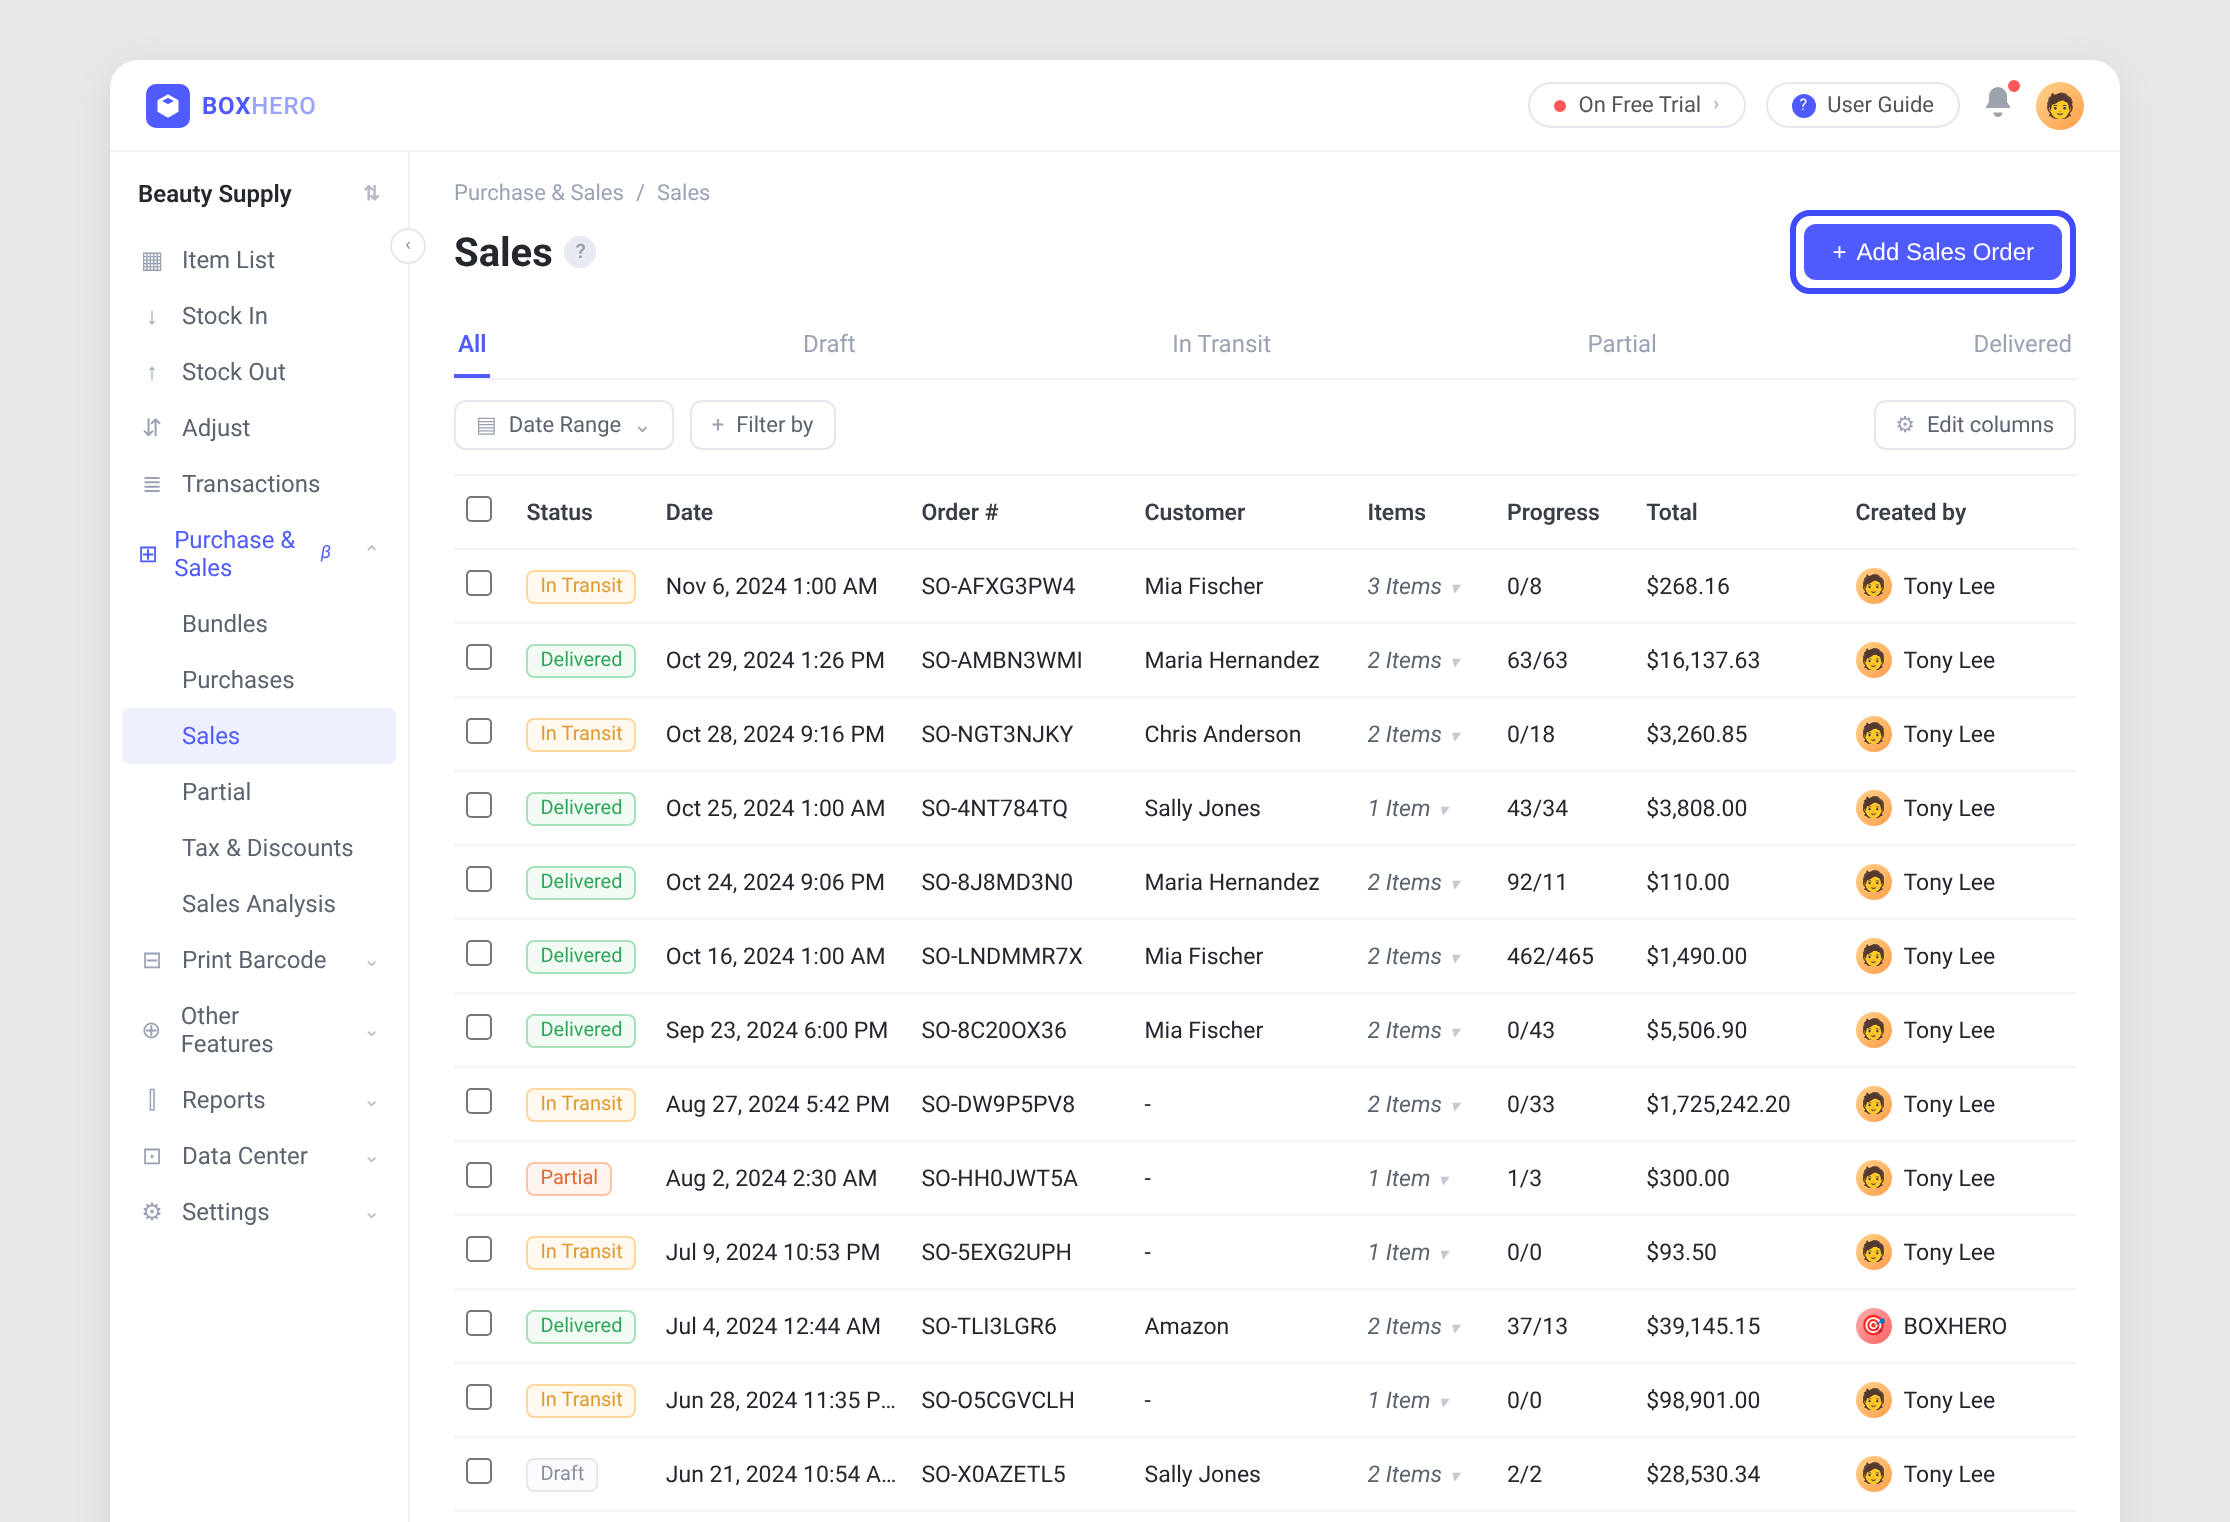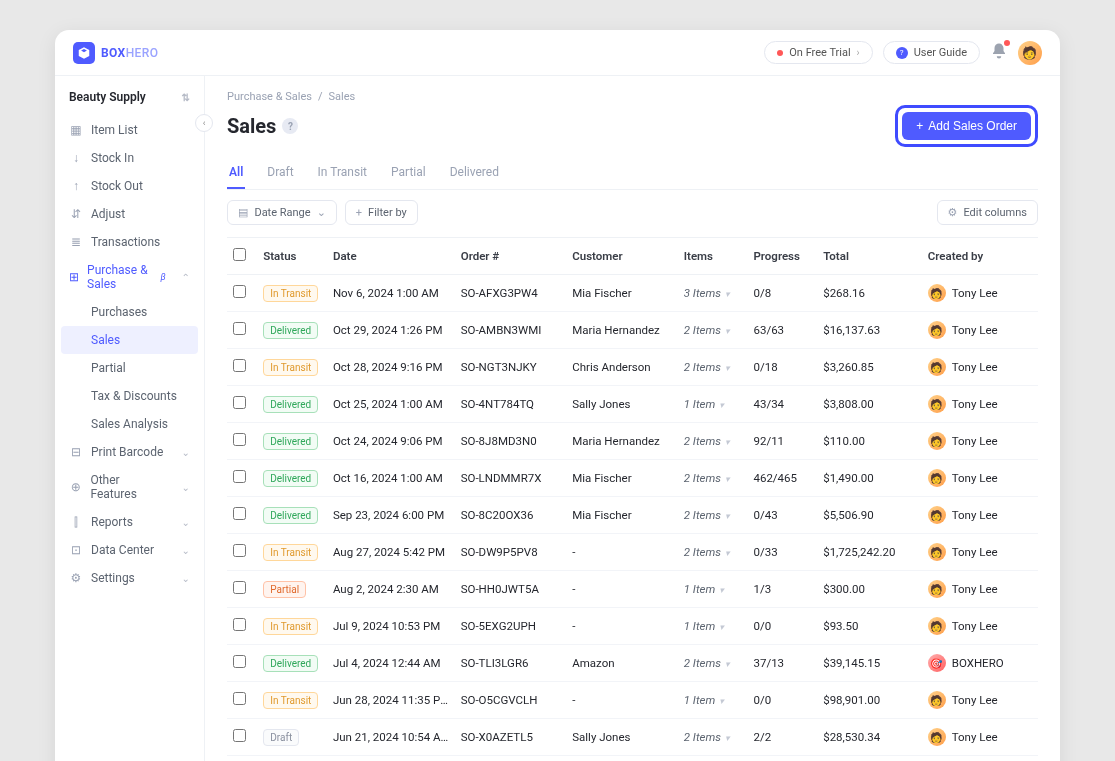--- a/index.html
+++ b/index.html
@@ -42,21 +42,21 @@
   .beta-b { font-size:9px; color:#4f5bff; font-style:italic; margin-left:2px;}
 
   
   .content { flex:1; padding: 14px 22px; }
   .crumbs { font-size:11px; color:#9aa2b3; display:flex; gap:6px; }
   .title-row { display:flex; align-items:center; justify-content:space-between; margin-top:2px; margin-bottom:10px; }
   .title-row h1 { font-size:20px; font-weight:700; color:#25272e; display:flex; align-items:center; gap:6px;}
   .q-circle { width:16px; height:16px; border-radius:50%; background:#e7eaf3; color:#9aa2b3; font-size:10px; display:flex; align-items:center; justify-content:center; }
   .add-btn-wrap { border: 3px solid #3f4bff; border-radius:10px; padding:4px; }
   .add-btn { background:#4f5bff; color:#fff; border:none; border-radius:6px; padding:7px 14px; font-size:12px; font-weight:500; display:flex; align-items:center; gap:5px; cursor:pointer;}
-  .tabs { display:flex; gap:20px; border-bottom:1px solid #eef1f5; font-size:12px; margin-bottom:10px;}
+  .tabs { display:flex; gap:20px; border-bottom:1px solid #eef1f5; font-size:12px; margin-bottom:10px;justify-content:space-between;}
   .tab { padding:8px 2px; color:#9aa2b3; cursor:pointer; }
   .tab.active { color:#4f5bff; font-weight:600; border-bottom:2px solid #4f5bff; }
 
   .filter-row { display:flex; align-items:center; justify-content:space-between; border-bottom:1px solid #eef1f5; padding-bottom:12px; margin-bottom:0;}
   .filter-left { display:flex; gap:8px; }
   .filter-pill { border:1px solid #e4e7ef; border-radius:6px; padding:5px 10px; font-size:11px; color:#5c6470; display:flex; align-items:center; gap:6px; cursor:pointer; background:#fff;}
   .filter-pill .icn2 { color:#9aa2b3; font-size:11px;}
 
   
   table.data { width:100%; border-collapse:collapse; font-size:11.5px; color:#25272e; table-layout:fixed;}
@@ -145,20 +145,21 @@
           <span class="icn">≣</span>
           <span>Transactions</span>
         </div>
       <div class="nav-item expandable active-parent">
           <span class="icn">⊞</span>
           <span>Purchase &amp; Sales</span>
           <span class="beta-b">β</span>
           <span class="spacer"></span>
           <span class="chev">⌃</span>
         </div>
+      <div class="sub-item">Bundles</div>
       <div class="sub-item">Purchases</div>
       <div class="sub-item active">Sales</div>
       <div class="sub-item">Partial</div>
       <div class="sub-item">Tax &amp; Discounts</div>
       <div class="sub-item">Sales Analysis</div>
       <div class="nav-item expandable">
           <span class="icn">⊟</span>
           <span>Print Barcode</span>
           <span class="spacer"></span>
           <span class="chev">⌄</span>

